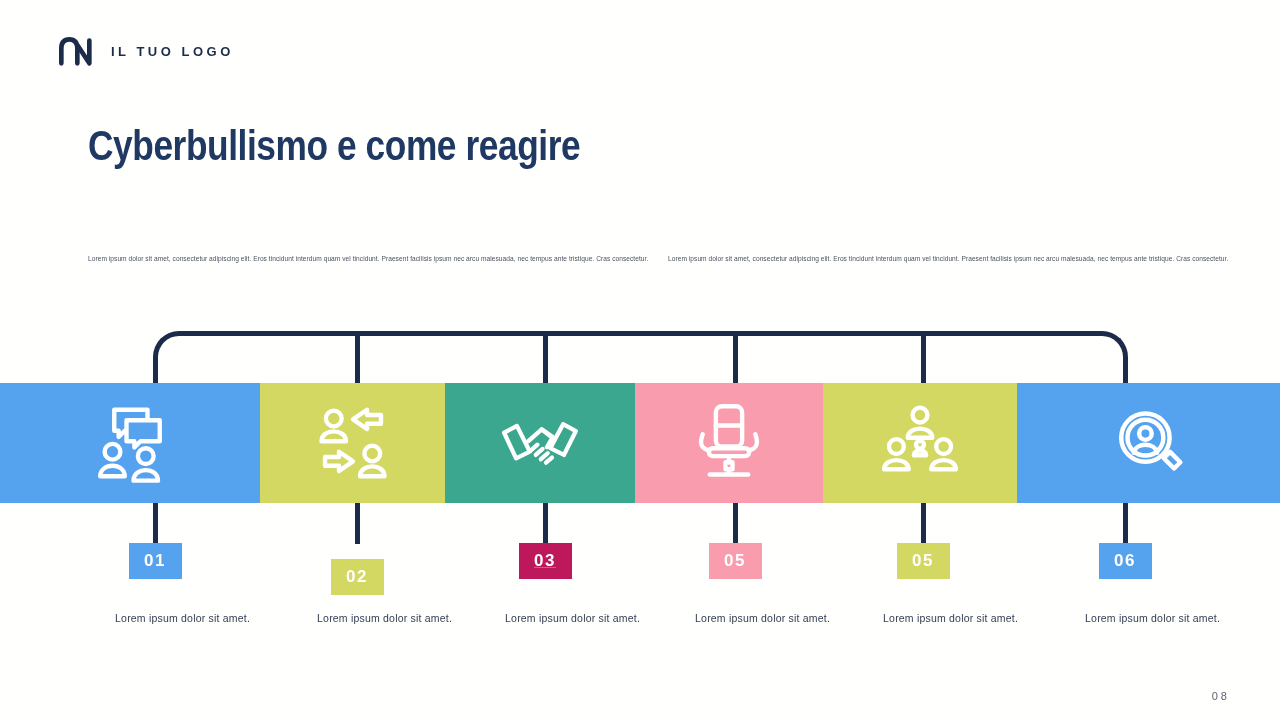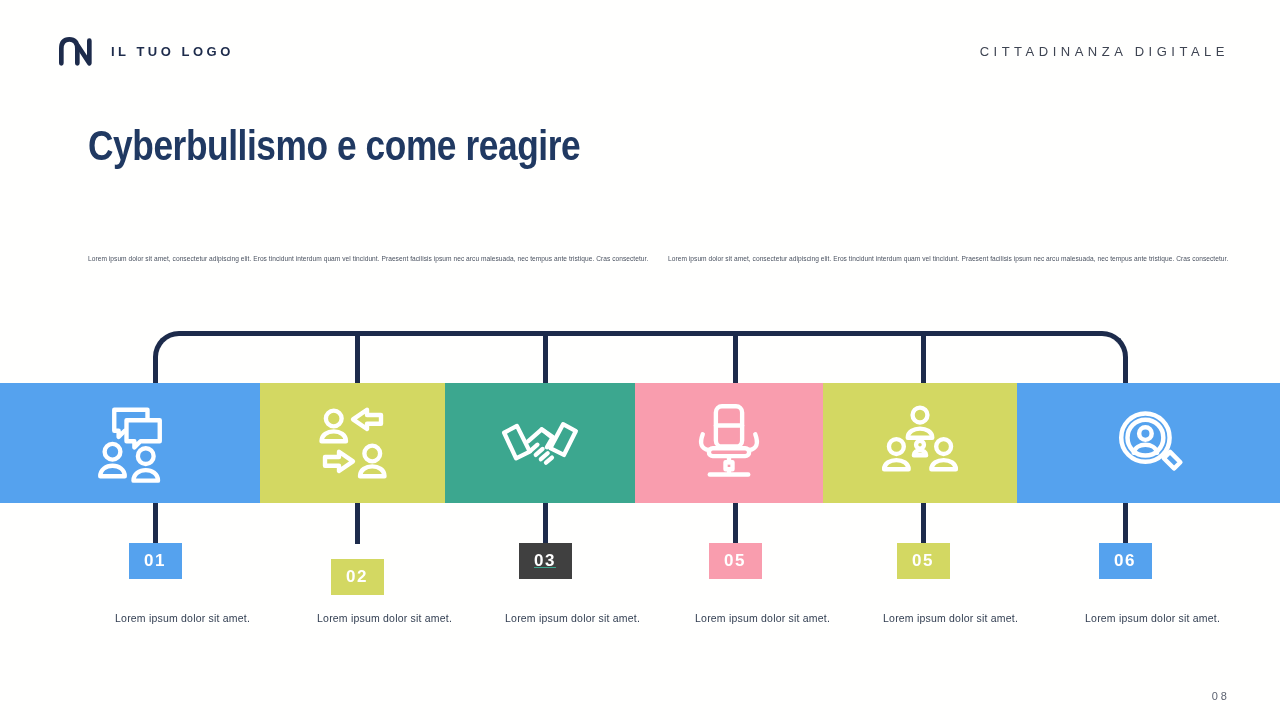--- a/index.html
+++ b/index.html
@@ -49,21 +49,20 @@
 
 <div class="slide">
 
   <div class="brand">
     <svg width="42" height="32" viewBox="0 0 60 48" fill="none" stroke="#1d2b4b" stroke-width="7" stroke-linecap="round" stroke-linejoin="round">
       <path d="M8 44 V22 Q8 8 20 8 Q32 8 32 22 V44"></path>
       <path d="M33 18 L50 44 V10"></path>
     </svg>
     <span class="brand-text">IL TUO LOGO</span>
   </div>
-  <div class="topic">CITTADINANZA DIGITALE</div>
 
   <div class="title">Cyberbullismo e come reagire</div>
 
   <div class="intro left">Lorem ipsum dolor sit amet, consectetur adipiscing elit. Eros tincidunt interdum quam vel tincidunt. Praesent facilisis ipsum nec arcu malesuada, nec tempus ante tristique. Cras consectetur.</div>
   <div class="intro right">Lorem ipsum dolor sit amet, consectetur adipiscing elit. Eros tincidunt interdum quam vel tincidunt. Praesent facilisis ipsum nec arcu malesuada, nec tempus ante tristique. Cras consectetur.</div>
 
   <div class="bracket" style="border-color: rgb(29, 43, 75);"></div>
   <div class="vstub top" style="left: 354.5px; background-color: rgb(29, 43, 75); color: rgb(29, 43, 75);"></div>
   <div class="vstub top" style="left: 542.5px; background-color: rgb(29, 43, 75); color: rgb(29, 43, 75);"></div>
   <div class="vstub top" style="left: 732.5px; background-color: rgb(29, 43, 75); color: rgb(29, 43, 75);"></div>
@@ -151,21 +150,21 @@
   <div class="vstub bottom" style="left: 732.5px; background-color: rgb(29, 43, 75); color: rgb(29, 43, 75);"></div>
   <div class="vstub bottom" style="left: 920.5px; background-color: rgb(29, 43, 75); color: rgb(29, 43, 75);"></div>
   <div class="vstub bottom" style="left: 1122.5px; background-color: rgb(29, 43, 75); color: rgb(29, 43, 75);"></div>
 
   <div class="badge" style="left: 128.5px; background-color: rgb(85, 162, 238); color: rgb(85, 162, 238);">
       <span>01</span>
     </div>
   <div class="badge" style="left: 330.5px; background-color: rgb(211, 216, 98); color: rgb(211, 216, 98); margin-top: 16px;">
       <span>02</span>
     </div>
-  <div class="badge" style="left: 518.5px; background-color: #404040; color: rgb(60, 167, 143); text-decoration: underline;">
+  <div class="badge" style="left: 518.5px; background-color: #be185d; color: rgb(60, 167, 143); text-decoration: underline;">
       <span>03</span>
     </div>
   <div class="badge" style="left: 708.5px; background-color: rgb(249, 157, 174); color: rgb(249, 157, 174);">
       <span>05</span>
     </div>
   <div class="badge" style="left: 896.5px; background-color: rgb(211, 216, 98); color: rgb(211, 216, 98);">
       <span>05</span>
     </div>
   <div class="badge" style="left: 1098.5px; background-color: rgb(85, 162, 238); color: rgb(85, 162, 238);">
       <span>06</span>

